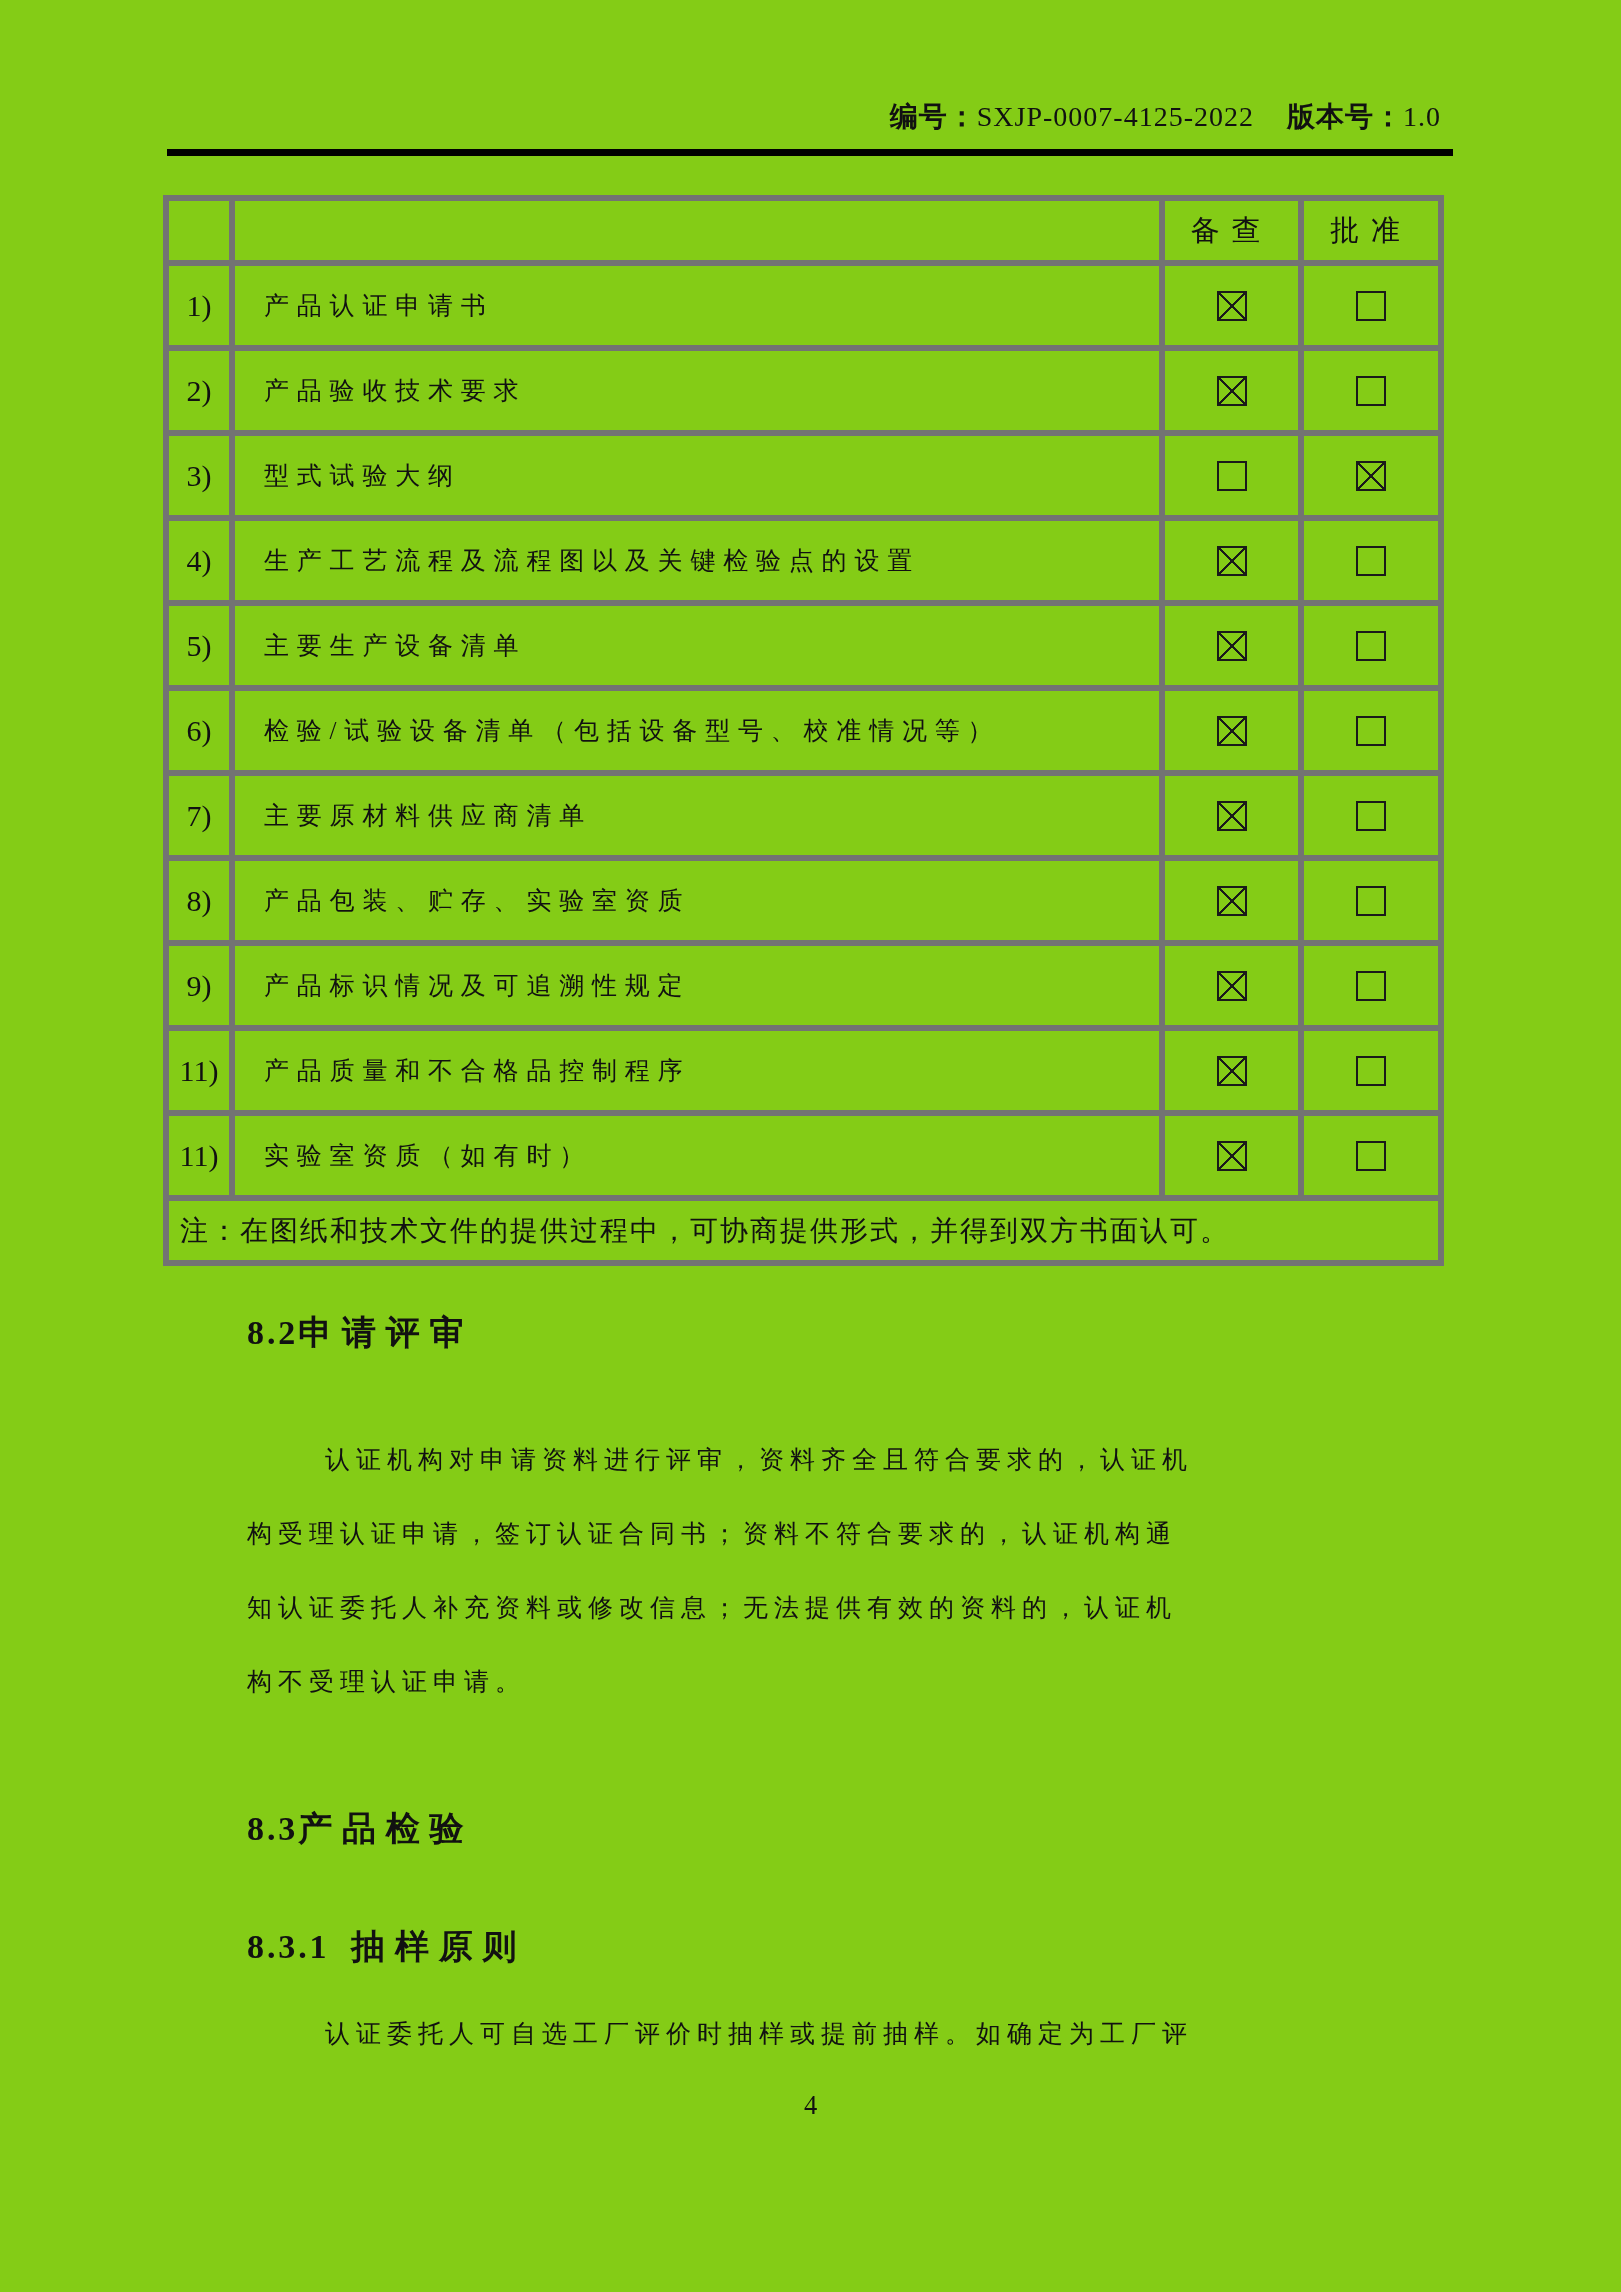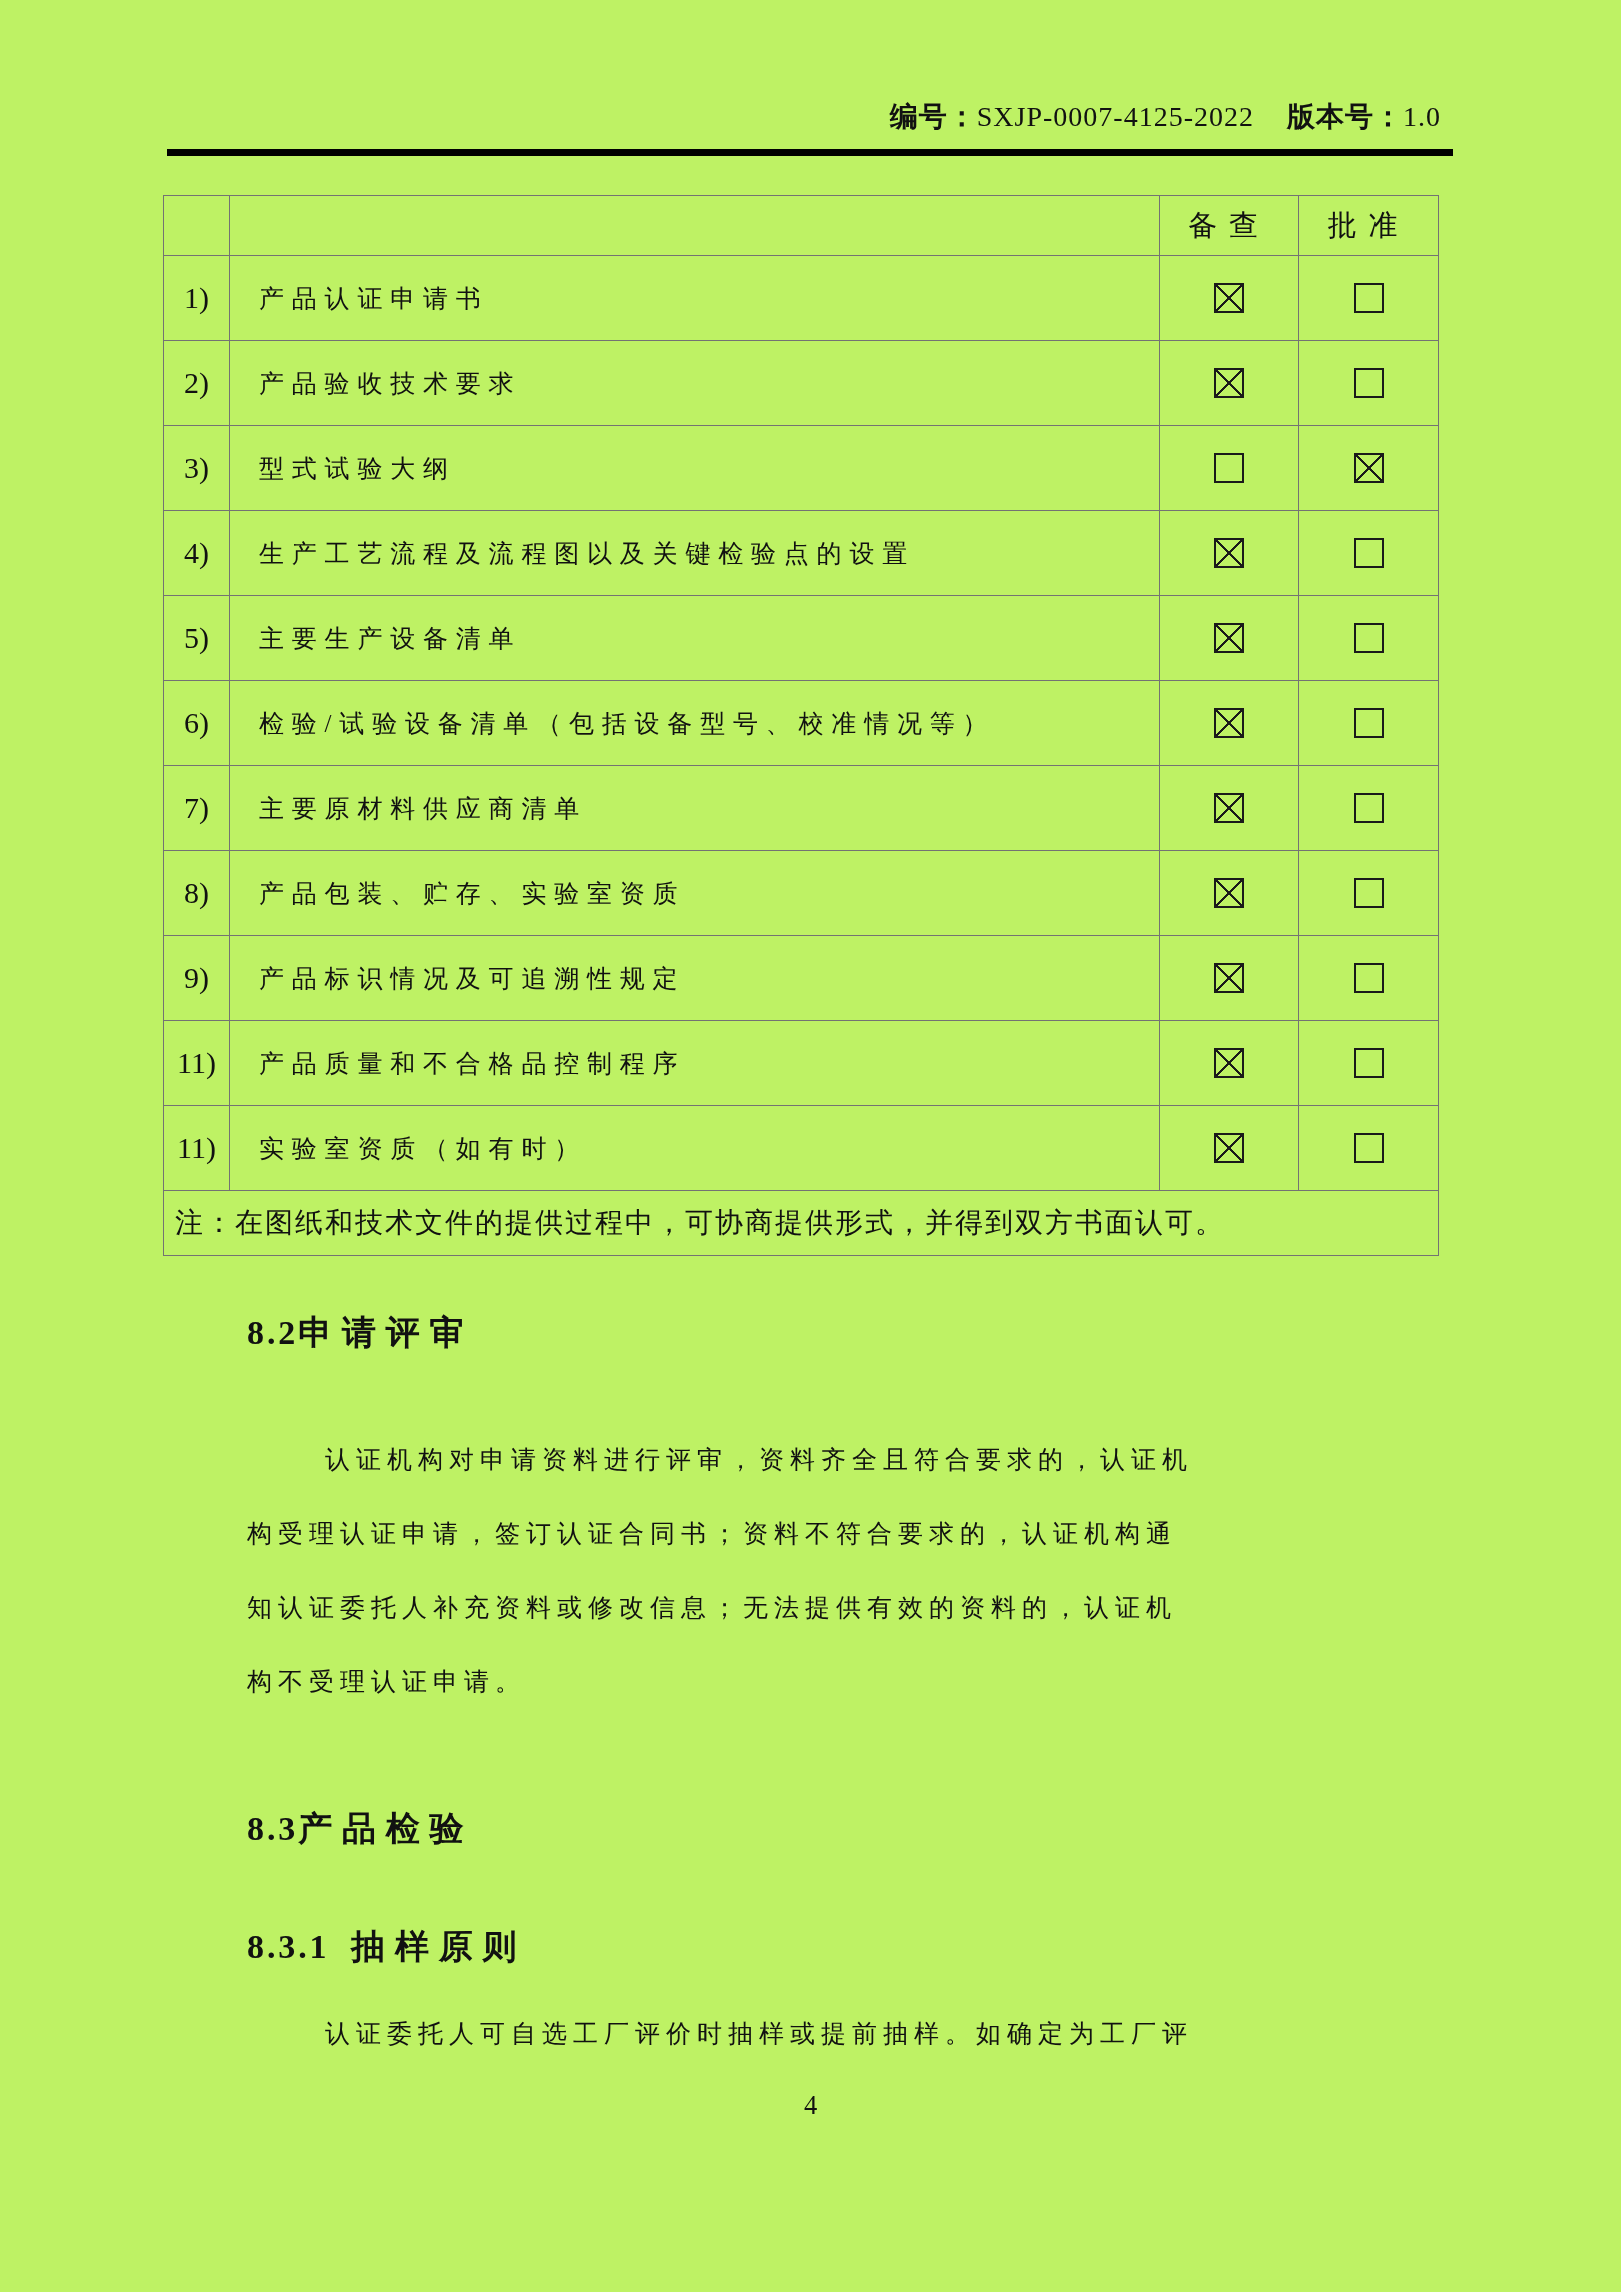--- a/index.html
+++ b/index.html
@@ -1,21 +1,21 @@
 <!DOCTYPE html>
 <html><head>
 <meta charset="utf-8">
 <style>
   html, body { margin: 0; padding: 0; background: #e8e8e8; }
   .page {
     position: relative;
     width: 1621px;
     height: 2293px;
     margin: 0 auto;
-    background: #bef264;
+    background: #84cc16;
     color: #111;
     font-family: "Liberation Serif", "DejaVu Serif", serif;
     overflow: hidden;
   }
 
   
   .doc-header {
     position: absolute;
     top: 98px;
     right: 180px;
@@ -37,21 +37,21 @@
   
   table.doc-table {
     position: absolute;
     left: 163px;
     top: 195px;
     width: 1275px;
     border-collapse: collapse;
     table-layout: fixed;
   }
   .doc-table th, .doc-table td {
-    border: 1px solid #737373;
+    border: 6px solid #737373;
     padding: 0;
     vertical-align: middle;
   }
   .doc-table thead th {
     height: 59px;
     font-weight: normal;
     font-size: 29px;
     letter-spacing: 11.8px;
     text-align: center;
   }

